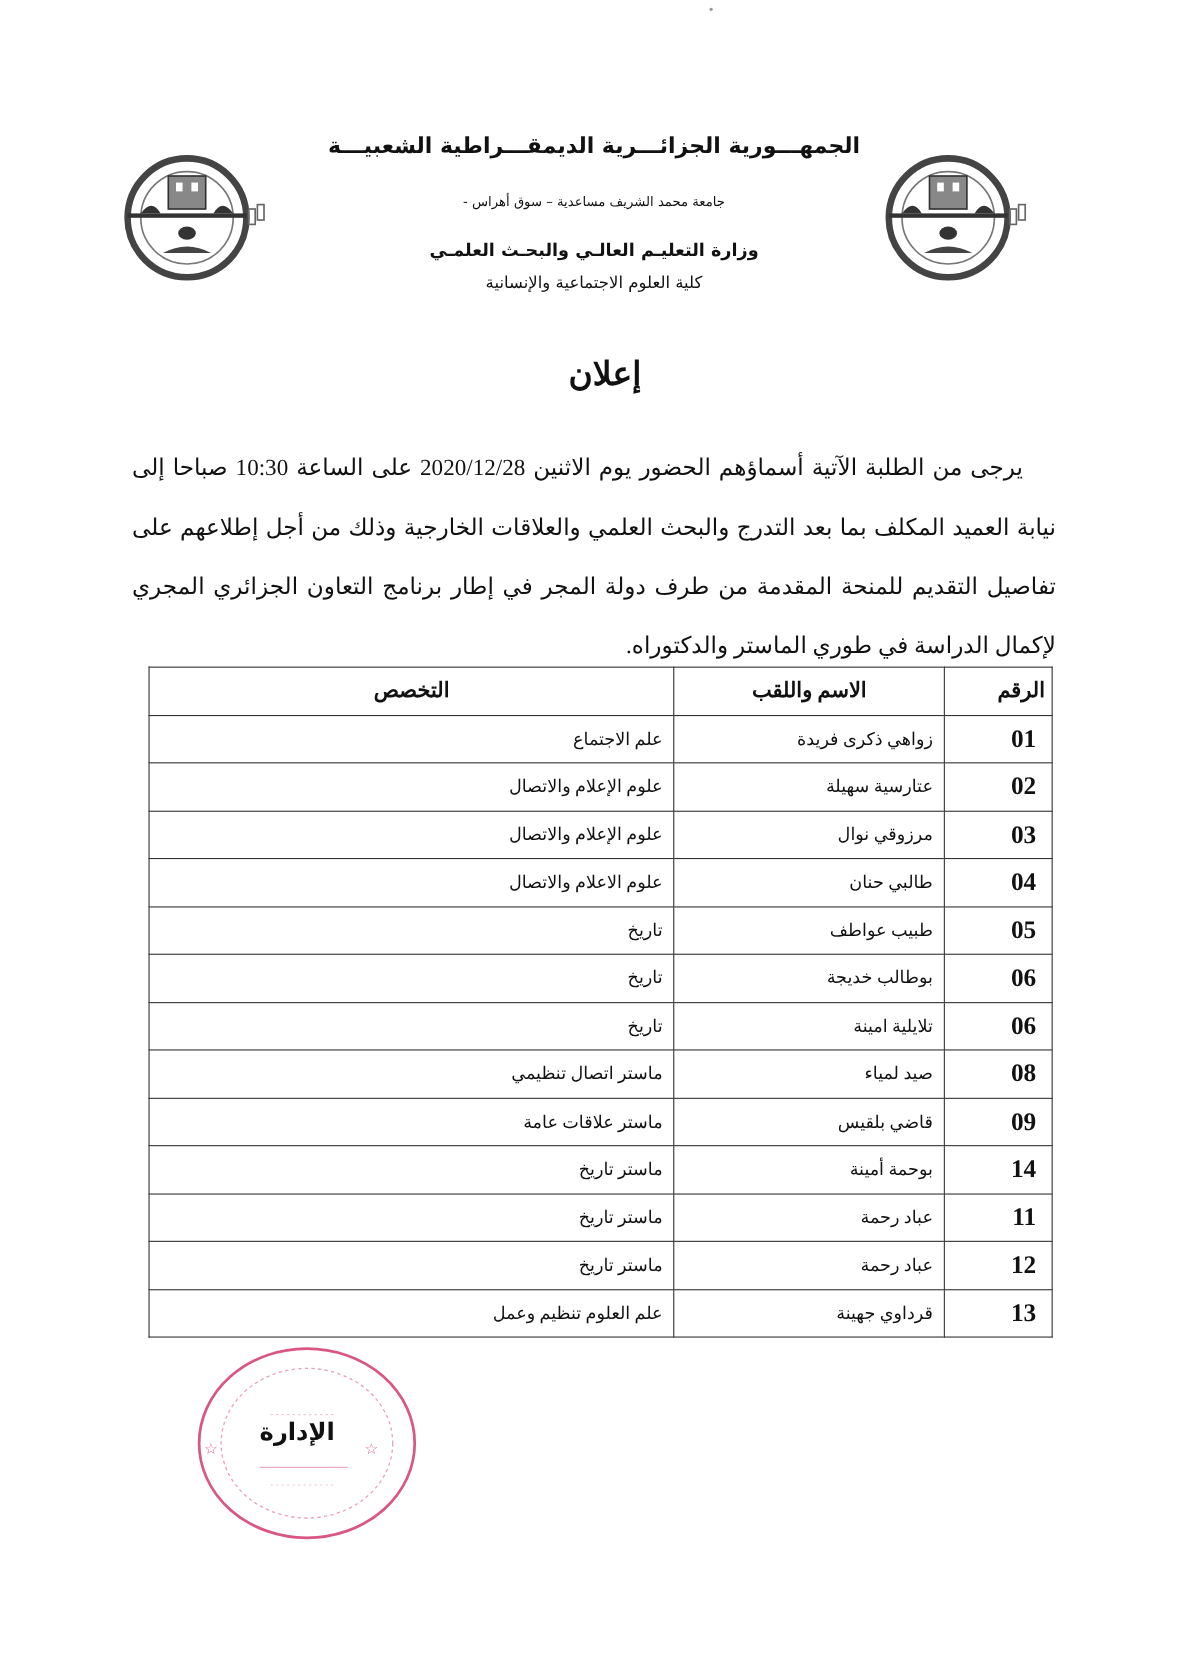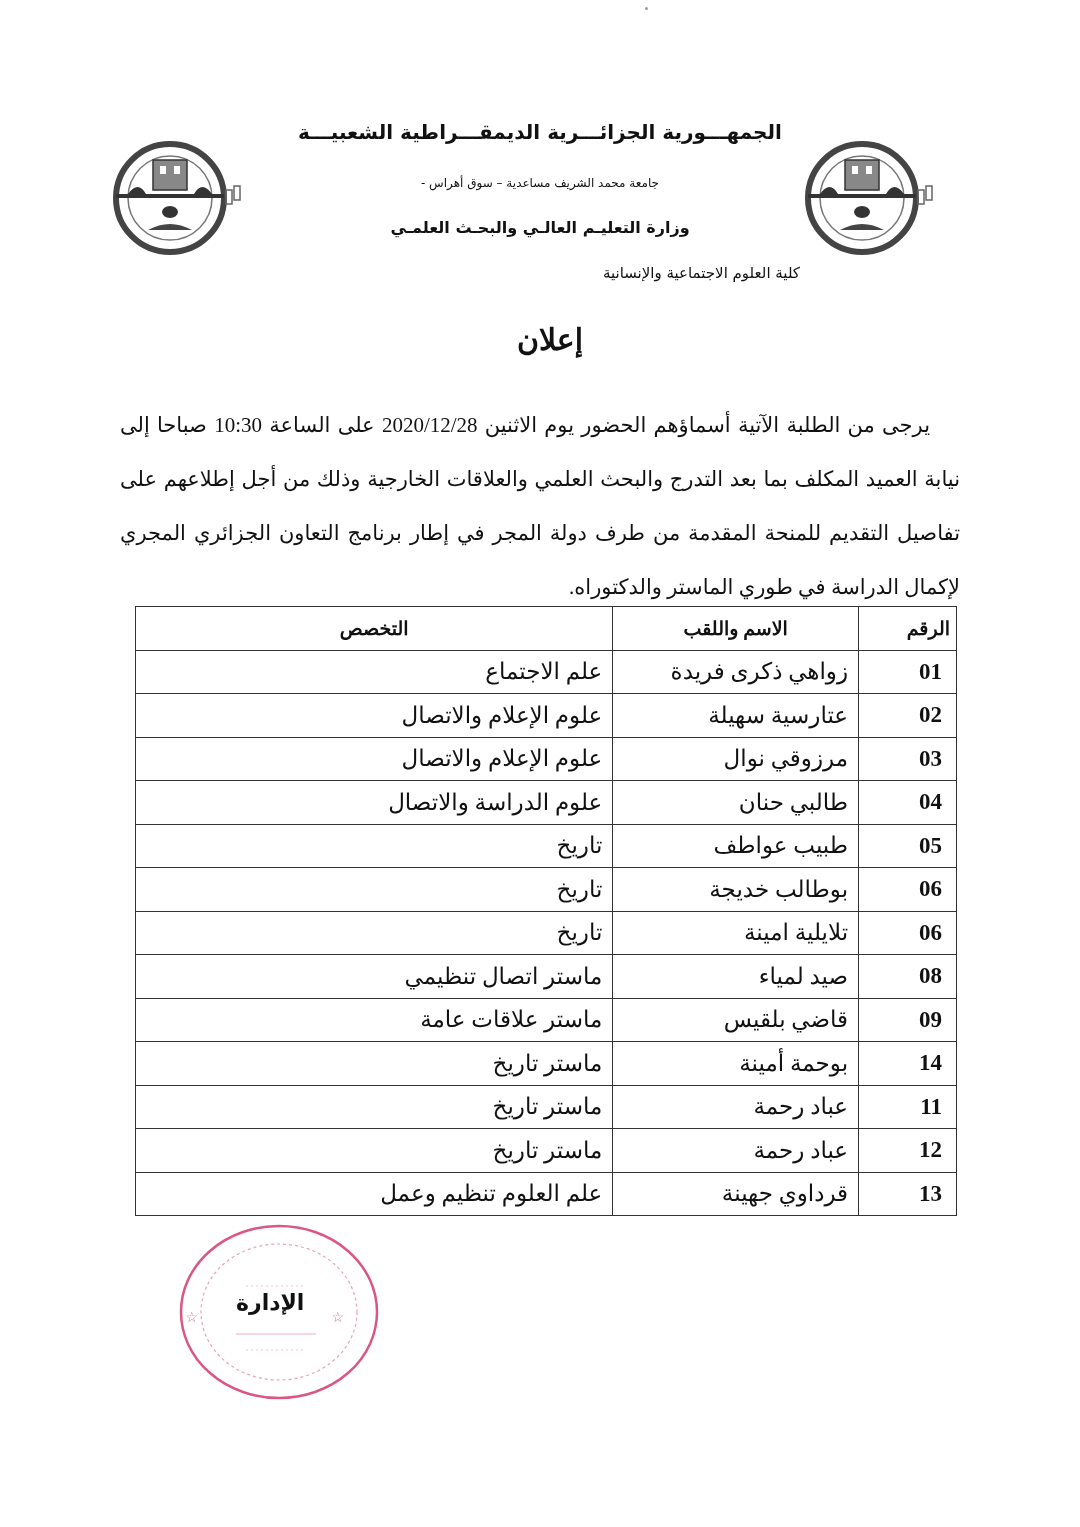--- a/index.html
+++ b/index.html
@@ -15,21 +15,21 @@
     .hdr-line {
       position: absolute;
       left: 280px; width: 520px;
       text-align: center;
       white-space: nowrap;
       direction: rtl;
     }
     .hdr-title { top: 120px; font-size: 20px; font-weight: bold; letter-spacing: 0.5px; }
     .hdr-univ { top: 176px; font-size: 12px; }
     .hdr-ministry { top: 218px; font-size: 16px; font-weight: bold; }
-    .hdr-faculty { top: 264px; font-size: 15px; text-align: right; }
+    .hdr-faculty { top: 248px; font-size: 15px; }
 
     
     .logo {
       position: absolute; top: 132px;
       width: 140px; height: 130px;
     }
     .logo-left { left: 108px; }
     .logo-right { left: 800px; }
 
     
@@ -52,21 +52,21 @@
     .tbl {
       position: absolute; top: 606px; left: 135px; width: 822px;
       border-collapse: collapse;
       direction: rtl;
       font-family: "Liberation Serif", serif;
     }
     .tbl th, .tbl td {
       border: 1.5px solid #333;
       height: 43.5px;
       padding: 0 10px;
-      font-size: 23px;
+      font-size: 16px;
       vertical-align: middle;
       text-align: right;
     }
     .tbl th { font-weight: bold; font-size: 19px; }
     .tbl th.col-spec, .tbl th.col-name { text-align: center; }
     .tbl th.col-num { text-align: right; padding-right: 6px; }
     .tbl td.num { font-weight: bold; font-size: 23px; text-align: right; padding-right: 14px; }
     .col-num { width: 98px; }
     .col-name { width: 246px; }
     .col-spec { width: 478px; }
@@ -154,21 +154,21 @@
         <td>علوم الإعلام والاتصال</td>
       </tr>
     <tr>
         <td class="num">03</td>
         <td>مرزوقي نوال</td>
         <td>علوم الإعلام والاتصال</td>
       </tr>
     <tr>
         <td class="num">04</td>
         <td>طالبي حنان</td>
-        <td>علوم الدراسة والاتصال</td>
+        <td>علوم الاعلام والاتصال</td>
       </tr>
     <tr>
         <td class="num">05</td>
         <td>طبيب عواطف</td>
         <td>تاريخ</td>
       </tr>
     <tr>
         <td class="num">06</td>
         <td>بوطالب خديجة</td>
         <td>تاريخ</td>

